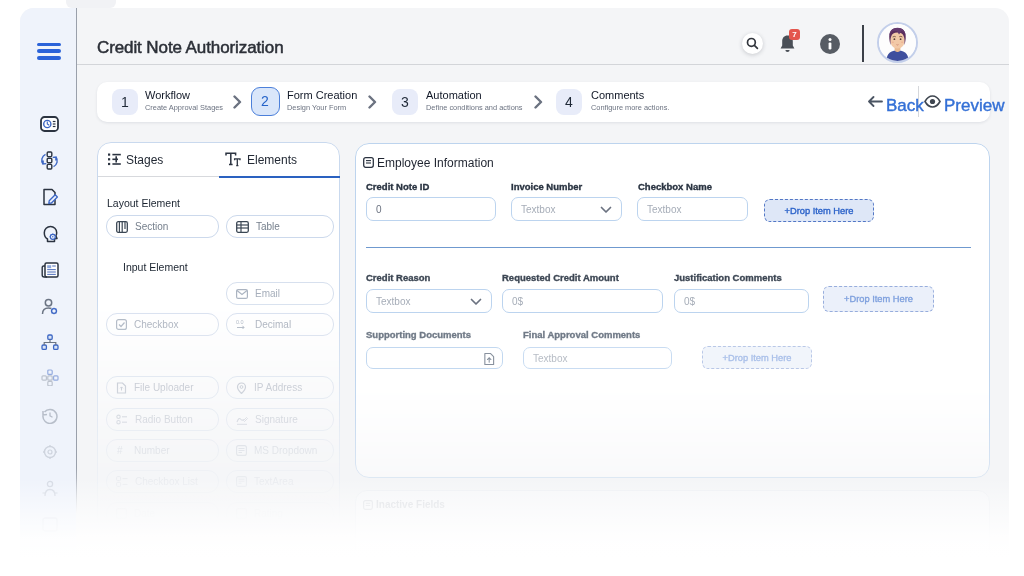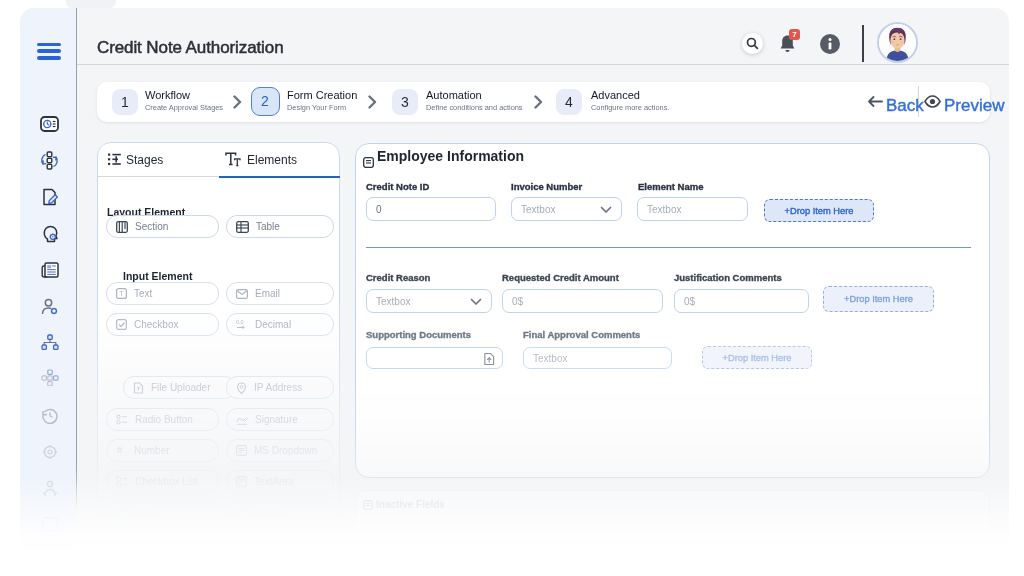--- a/index.html
+++ b/index.html
@@ -40,21 +40,21 @@
   #stepdiv { position:absolute; left:821px; top:4px; width:1px; height:31px; background:#d5d7db; }
   .lnk { position:absolute; top:13.5px; font-size:17px; font-weight:400; color:#3470d6; -webkit-text-stroke:0.4px #3470d6; }
   
   #lcard { position:absolute; left:97px; top:142px; width:243px; height:392px; background:#fff;
     border:1px solid #c9d9ee; border-radius:14px; box-shadow:0 1px 3px rgba(25,39,70,.05);
     -webkit-mask-image:linear-gradient(to bottom,#000 0,#000 150px,rgba(0,0,0,.88) 178px,rgba(0,0,0,.72) 210px,rgba(0,0,0,.55) 240px,rgba(0,0,0,.4) 270px,rgba(0,0,0,.26) 300px,rgba(0,0,0,.15) 330px,rgba(0,0,0,.08) 358px,transparent 390px);
     mask-image:linear-gradient(to bottom,#000 0,#000 150px,rgba(0,0,0,.88) 178px,rgba(0,0,0,.72) 210px,rgba(0,0,0,.55) 240px,rgba(0,0,0,.4) 270px,rgba(0,0,0,.26) 300px,rgba(0,0,0,.15) 330px,rgba(0,0,0,.08) 358px,transparent 390px); }
   #tabbar { position:absolute; left:0; top:0; width:100%; height:34px; border-bottom:1px solid #d7d9dd; }
   #tabul { position:absolute; left:121px; top:32.5px; width:121px; height:2.5px; background:#2a61c0; }
   .tabt { position:absolute; top:9.5px; font-size:12px; color:#232a35; }
-  .plabel { position:absolute; font-size:10.5px; font-weight:700; color:#1b2430;margin-top:9px; }
+  .plabel { position:absolute; font-size:10.5px; font-weight:400; color:#1b2430; }
   .pbtn { position:absolute; height:23px; background:#fff; border:1px solid #ccd9ec; border-radius:11px;
     display:flex; align-items:center; padding-left:9px; gap:7px; font-size:10px; color:#757f8c; }
   .pbtn.gray { color:#a5adba; border-color:#d7e0ee; }
   
   #rcard { position:absolute; left:355px; top:143px; width:635px; height:335px; background:#fff;
     border:1px solid #bdd4ee; border-radius:14px; box-shadow:0 1px 3px rgba(25,39,70,.05);
     -webkit-mask-image:linear-gradient(to bottom,#000 0,#000 230px,rgba(0,0,0,.8) 280px,rgba(0,0,0,.52) 320px,rgba(0,0,0,.4) 335px);
     mask-image:linear-gradient(to bottom,#000 0,#000 230px,rgba(0,0,0,.8) 280px,rgba(0,0,0,.52) 320px,rgba(0,0,0,.4) 335px); }
   .flabel { position:absolute; font-size:9.5px; font-weight:700; color:#2a3442; -webkit-text-stroke:0.35px currentColor; white-space:nowrap; }
   .inp { position:absolute; height:24px; background:#fff; border:1.2px solid #bcd4ef; border-radius:7px;
@@ -198,21 +198,21 @@
   <svg class="chev" style="left:270px" width="10" height="14" viewBox="0 0 10 14">
       <path d="M2.5 1.5 L8 7 L2.5 12.5" fill="none" stroke="#6b7280" stroke-width="2.4" stroke-linecap="round" stroke-linejoin="round"></path>
     </svg>
   <div class="chip" style="left:295px">3</div>
   <div class="stt" style="left:329px">Automation</div>
   <div class="sts" style="left:329px">Define conditions and actions</div>
   <svg class="chev" style="left:436px" width="10" height="14" viewBox="0 0 10 14">
       <path d="M2.5 1.5 L8 7 L2.5 12.5" fill="none" stroke="#6b7280" stroke-width="2.4" stroke-linecap="round" stroke-linejoin="round"></path>
     </svg>
   <div class="chip" style="left:459px">4</div>
-  <div class="stt" style="left:494px">Advanced</div>
+  <div class="stt" style="left:494px">Comments</div>
   <div class="sts" style="left:494px">Configure more actions.</div>
   <div id="stepdiv"></div>
   <svg class="abs" style="left:770px;top:14px" width="16" height="11" viewBox="0 0 16 11">
       <path d="M15 5.5 L2 5.5 M6.5 1 L2 5.5 L6.5 10" fill="none" stroke="#4b5563" stroke-width="1.8" stroke-linecap="round" stroke-linejoin="round"></path>
     </svg>
   <div class="lnk" style="left:789px">Back</div>
   <svg class="abs" style="left:827px;top:13px" width="17" height="13" viewBox="0 0 17 13">
       <path d="M1 6.5 C3.2 2.6 5.7 1 8.5 1 C11.3 1 13.8 2.6 16 6.5 C13.8 10.4 11.3 12 8.5 12 C5.7 12 3.2 10.4 1 6.5 Z" fill="none" stroke="#3f4650" stroke-width="1.6"></path>
       <circle cx="8.5" cy="6.5" r="2.6" fill="#3f4650"></circle>
     </svg>
@@ -244,37 +244,33 @@
         <line x1="6.2" y1="1" x2="6.2" y2="11" stroke="#3b4754" stroke-width="1.2"></line>
         <line x1="9" y1="1" x2="9" y2="8" stroke="#3b4754" stroke-width="1.2"></line>
       </svg>Section</div>
   <div class="pbtn" style="left:128px;top:72px;width:108px"><svg width="13" height="12" viewBox="0 0 13 12">
         <rect x="0.7" y="0.7" width="11.6" height="10.6" rx="1.5" fill="none" stroke="#3b4754" stroke-width="1.3"></rect>
         <line x1="1" y1="4" x2="12" y2="4" stroke="#3b4754" stroke-width="1.2"></line>
         <line x1="1" y1="7" x2="12" y2="7" stroke="#3b4754" stroke-width="1.2"></line>
         <line x1="5" y1="1" x2="5" y2="11" stroke="#3b4754" stroke-width="1.2"></line>
       </svg>Table</div>
   <div class="plabel" style="left:25px;top:118px">Input Element</div>
-  <div class="pbtn gray" style="left:8px;top:139px;width:113px"><svg width="11" height="11" viewBox="0 0 11 11">
-        <rect x="0.6" y="0.6" width="9.8" height="9.8" rx="2" fill="none" stroke="#aab3c0" stroke-width="1.2"></rect>
-        <text x="5.5" y="8" font-size="7" fill="#aab3c0" text-anchor="middle" font-family="Liberation Sans">T</text>
-      </svg>Text</div>
   <div class="pbtn gray" style="left:128px;top:139px;width:108px"><svg width="12" height="10" viewBox="0 0 12 10">
         <rect x="0.6" y="0.6" width="10.8" height="8.8" rx="1.5" fill="none" stroke="#aab3c0" stroke-width="1.2"></rect>
         <path d="M1 1.5 L6 5.5 L11 1.5" fill="none" stroke="#aab3c0" stroke-width="1.1"></path>
       </svg>Email</div>
   <div class="pbtn gray" style="left:8px;top:170px;width:113px"><svg width="11" height="11" viewBox="0 0 11 11">
         <rect x="0.6" y="0.6" width="9.8" height="9.8" rx="2" fill="none" stroke="#aab3c0" stroke-width="1.2"></rect>
         <path d="M3 5.5 L5 7.5 L8.5 3.5" fill="none" stroke="#aab3c0" stroke-width="1.2"></path>
       </svg>Checkbox</div>
   <div class="pbtn gray" style="left:128px;top:170px;width:108px"><svg width="12" height="11" viewBox="0 0 12 11">
         <text x="0" y="5" font-size="5.5" fill="#aab3c0" font-family="Liberation Sans">0.0</text>
         <path d="M1 8.5 L8 8.5 M6.5 6.8 L8 8.5 L6.5 10" fill="none" stroke="#aab3c0" stroke-width="1"></path>
       </svg>Decimal</div>
-  <div class="pbtn gray" style="left:25px;top:233px;width:113px"><svg width="11" height="12" viewBox="0 0 11 12">
+  <div class="pbtn gray" style="left:8px;top:233px;width:113px"><svg width="11" height="12" viewBox="0 0 11 12">
         <path d="M1.5 1 L6.5 1 L9.5 4 L9.5 11 L1.5 11 Z" fill="none" stroke="#aab3c0" stroke-width="1.2"></path>
         <path d="M5.5 8.5 L5.5 5 M4.1 6.3 L5.5 4.9 L6.9 6.3" fill="none" stroke="#aab3c0" stroke-width="1"></path>
       </svg>File Uploader</div>
   <div class="pbtn gray" style="left:128px;top:233px;width:108px"><svg width="11" height="12" viewBox="0 0 11 12">
         <path d="M5.5 1 a4 4 0 0 1 4 4 c0 2.8-4 6.5-4 6.5 S1.5 7.8 1.5 5 a4 4 0 0 1 4-4 Z" fill="none" stroke="#aab3c0" stroke-width="1.2"></path>
         <circle cx="5.5" cy="5" r="1.4" fill="none" stroke="#aab3c0" stroke-width="1"></circle>
       </svg>IP Address</div>
   <div class="pbtn gray" style="left:8px;top:265px;width:113px"><svg width="12" height="11" viewBox="0 0 12 11">
         <circle cx="2.5" cy="2.8" r="1.7" fill="none" stroke="#aab3c0" stroke-width="1.1"></circle>
         <circle cx="2.5" cy="8.2" r="1.7" fill="none" stroke="#aab3c0" stroke-width="1.1"></circle>
@@ -314,24 +310,24 @@
         <rect x="0.6" y="0.6" width="9.8" height="9.8" rx="2" fill="none" stroke="#aab3c0" stroke-width="1.1"></rect>
       </svg>Rating</div>
 </div>
 
 <div id="rcard">
   <svg class="abs" style="left:7px;top:13px" width="11" height="11" viewBox="0 0 11 11">
     <rect x="0.7" y="0.7" width="9.6" height="9.6" rx="2" fill="none" stroke="#2b3340" stroke-width="1.3"></rect>
     <line x1="3" y1="3.6" x2="8" y2="3.6" stroke="#2b3340" stroke-width="1.1"></line>
     <line x1="3" y1="6" x2="8" y2="6" stroke="#2b3340" stroke-width="1.1"></line>
   </svg>
-  <div class="abs" style="left:21px;top:4px;font-size:14px;font-weight:700;color:#1f2430">Employee Information</div>
+  <div class="abs" style="left:21px;top:12px;font-size:12px;font-weight:400;color:#1f2430">Employee Information</div>
   <div class="flabel" style="left:10px;top:37px">Credit Note ID</div>
   <div class="flabel" style="left:155px;top:37px">Invoice Number</div>
-  <div class="flabel" style="left:282px;top:37px">Element Name</div>
+  <div class="flabel" style="left:282px;top:37px">Checkbox Name</div>
   <div class="inp" style="left:10px;top:53px;width:130px;color:#6b7280">0</div>
   <div class="inp" style="left:155px;top:53px;width:111px">Textbox
     <svg class="abs" style="left:88px;top:8px" width="12" height="8" viewBox="0 0 12 8">
         <path d="M1.5 1.5 L6 6 L10.5 1.5" fill="none" stroke="#6b7280" stroke-width="1.7" stroke-linecap="round" stroke-linejoin="round"></path>
       </svg>
   </div>
   <div class="inp" style="left:281px;top:53px;width:111px">Textbox</div>
   <div class="drop" style="left:408px;top:55px;width:110px;height:23px">+Drop Item Here</div>
   <div id="fdivider"></div>
   <div class="flabel" style="left:10px;top:128px;color:#3d4754">Credit Reason</div>

